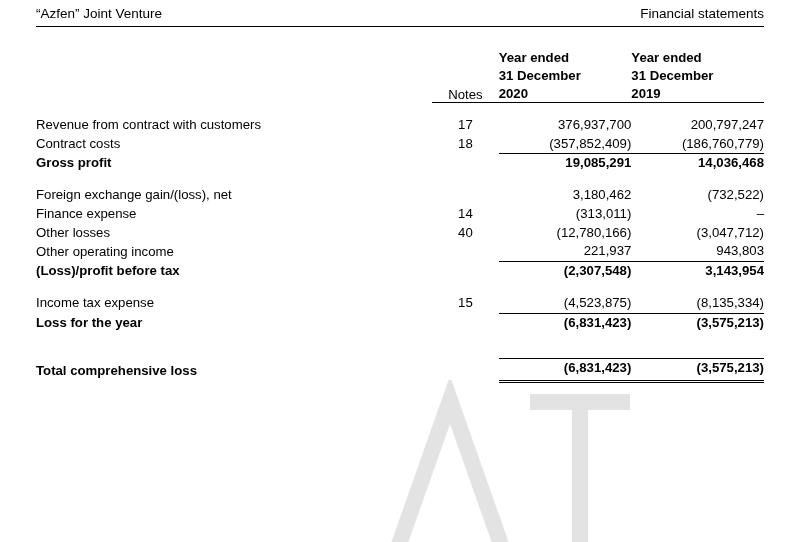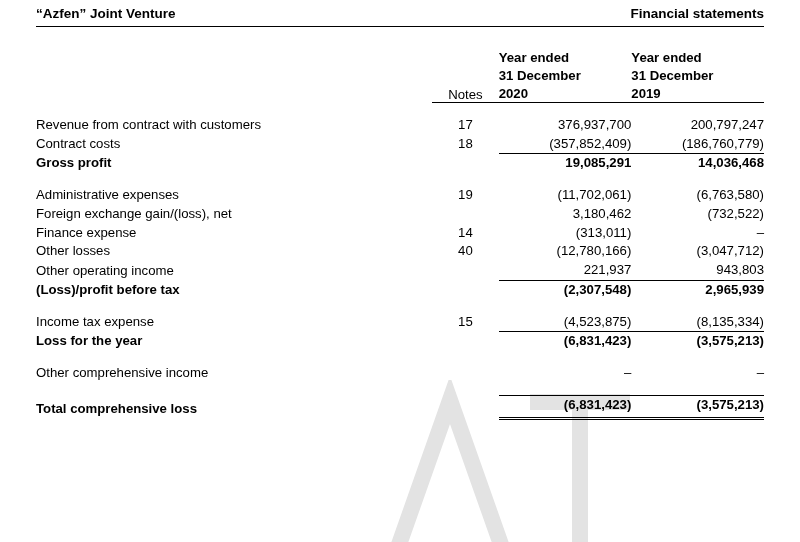--- a/index.html
+++ b/index.html
@@ -36,21 +36,20 @@
 
   
   .doc-header {
     display: flex;
     justify-content: space-between;
     align-items: flex-start;
     font-size: 13.5px;
     padding-top: 6px;
     padding-bottom: 5px;
     border-bottom: 1.4px solid #000;
-    font-weight: bold;
   }
 
   .title-block {
     margin-top: 17px;
   }
   .title-line {
     font-size: 14.5px;
     font-weight: bold;
     line-height: 1.5;
   }
@@ -161,26 +160,20 @@
         <td class="col-label">Gross profit</td>
         <td class="col-notes"></td>
         <td class="col-num num">19,085,291</td>
         <td class="col-num num">14,036,468</td>
       </tr>
 
       <tr class="sp-10">
           <td colspan="4"></td>
         </tr>
 
-      <tr class="data">
-        <td class="col-label">Administrative expenses</td>
-        <td class="col-notes">19</td>
-        <td class="col-num num">(11,702,061)</td>
-        <td class="col-num num">(6,763,580)</td>
-      </tr>
 
       <tr class="data">
         <td class="col-label">Foreign exchange gain/(loss), net</td>
         <td class="col-notes"></td>
         <td class="col-num num">3,180,462</td>
         <td class="col-num num">(732,522)</td>
       </tr>
 
       <tr class="data">
         <td class="col-label">Finance expense</td>
@@ -200,21 +193,21 @@
         <td class="col-label">Other operating income</td>
         <td class="col-notes"></td>
         <td class="col-num num">221,937</td>
         <td class="col-num num">943,803</td>
       </tr>
 
       <tr class="data bold topline">
         <td class="col-label">(Loss)/profit before tax</td>
         <td class="col-notes"></td>
         <td class="col-num num">(2,307,548)</td>
-        <td class="col-num num">2,965,939</td>
+        <td class="col-num num">3,143,954</td>
       </tr>
 
       <tr class="sp-10">
           <td colspan="4"></td>
         </tr>
 
       <tr class="data">
         <td class="col-label">Income tax expense</td>
         <td class="col-notes">15</td>
         <td class="col-num num">(4,523,875)</td>
@@ -225,26 +218,20 @@
         <td class="col-label">Loss for the year</td>
         <td class="col-notes"></td>
         <td class="col-num num">(6,831,423)</td>
         <td class="col-num num">(3,575,213)</td>
       </tr>
 
       <tr class="sp-10">
           <td colspan="4"></td>
         </tr>
 
-      <tr class="data">
-        <td class="col-label">Other comprehensive income</td>
-        <td class="col-notes"></td>
-        <td class="col-num num">–</td>
-        <td class="col-num num">–</td>
-      </tr>
 
       <tr class="sp-10">
           <td colspan="4"></td>
         </tr>
 
       <tr class="data bold topline dbl-bottom">
         <td class="col-label">Total comprehensive loss</td>
         <td class="col-notes"></td>
         <td class="col-num num">(6,831,423)</td>
         <td class="col-num num">(3,575,213)</td>

